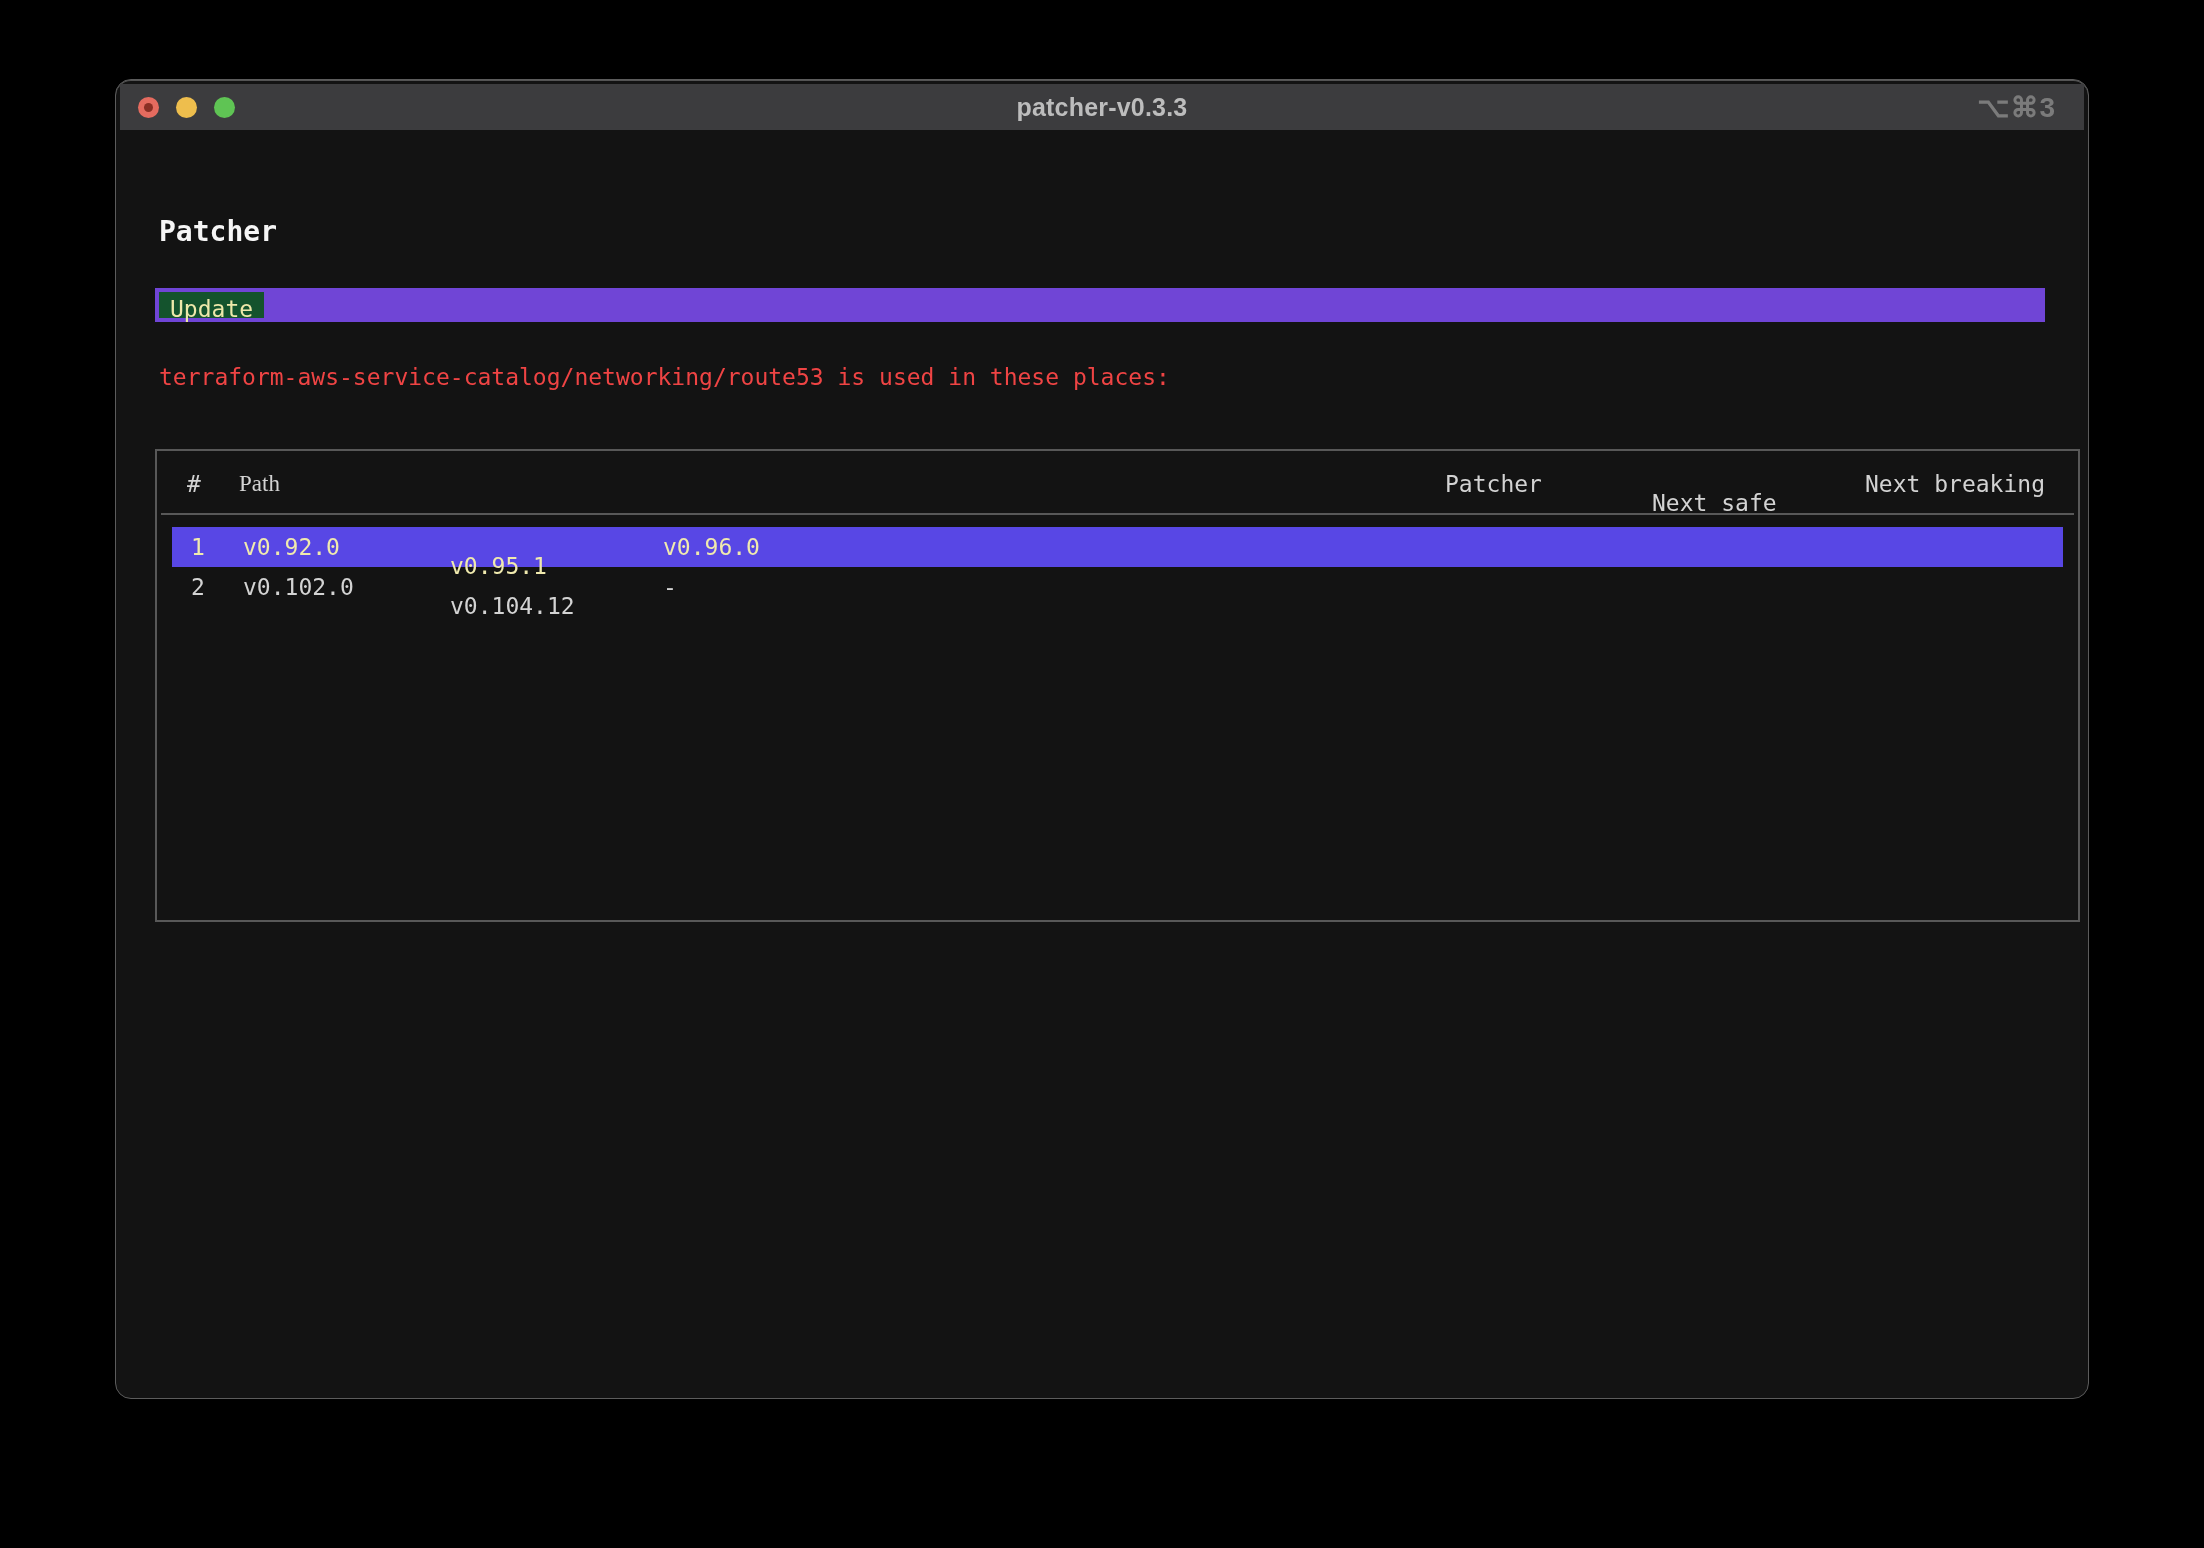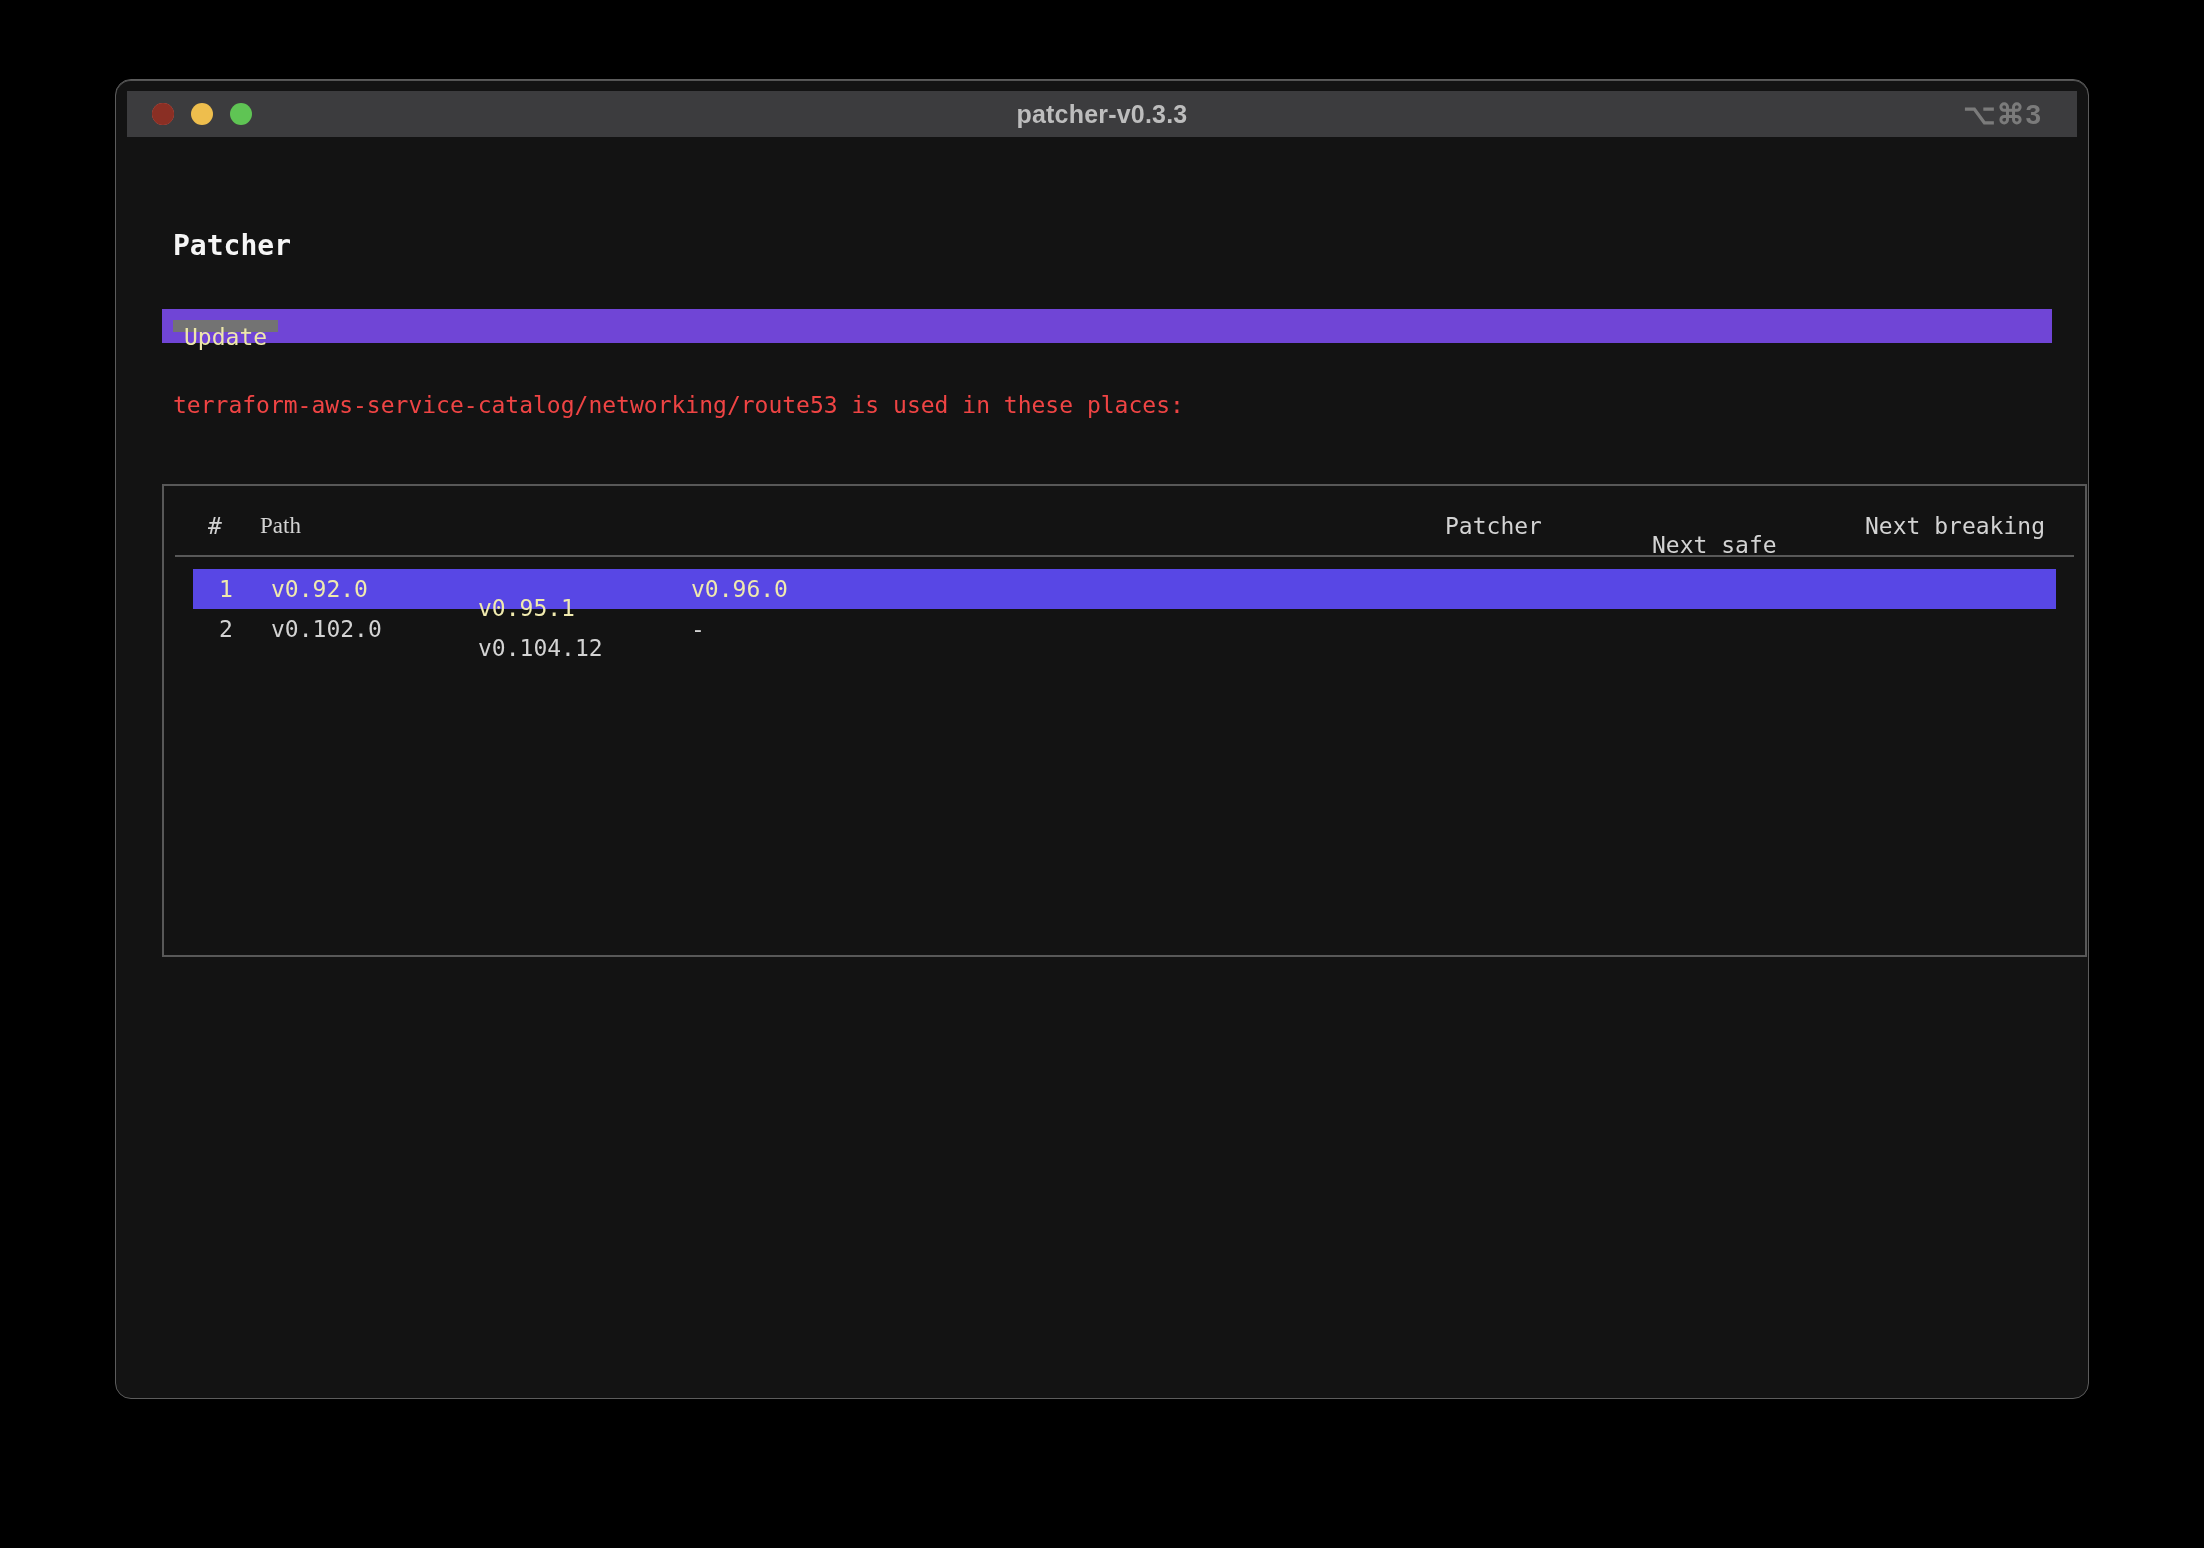--- a/index.html
+++ b/index.html
@@ -1,15 +1,15 @@
 <!DOCTYPE html>
 <html><head>
 <meta charset="utf-8">
 <style>
-  * { margin: 0; padding: 11px; box-sizing: border-box; }
+  * { margin: 0; padding: 4px; box-sizing: border-box; }
   html, body { width: 2204px; height: 1548px; background: #000; overflow: hidden; }
   body { font-family: "DejaVu Sans Mono", monospace; }
 
   .window {
     position: absolute; left: 115px; top: 79px;
     width: 1974px; height: 1320px;
     background: #131313;
     border: 1px solid #5c5c5c;
     border-radius: 16px;
     box-shadow: inset 0 1px 0 rgba(255,255,255,0.28);
@@ -49,21 +49,21 @@
   }
   .heading { font-size: 28px; font-weight: bold; color: #f5f5f5; line-height: 26px; margin-bottom: 39px; }
 
   .tabbar {
     width: 1890px; height: 34px;
     background: #7045d6;
     display: flex; align-items: stretch;
     margin-bottom: 39px;
   }
   .tab {
-    background: #737373; color: #eee8aa;
+    background: #14532d; color: #eee8aa;
     font-size: 23px; line-height: 34px;
     padding: 0 11px;
     white-space: pre; cursor: default;
   }
 
   .usage { font-size: 23px; line-height: 24px; color: #ef4444; margin-bottom: 56px; white-space: pre; }
 
   .places-table {
     width: 1925px; height: 473px;
     border: 2px solid #585858;

